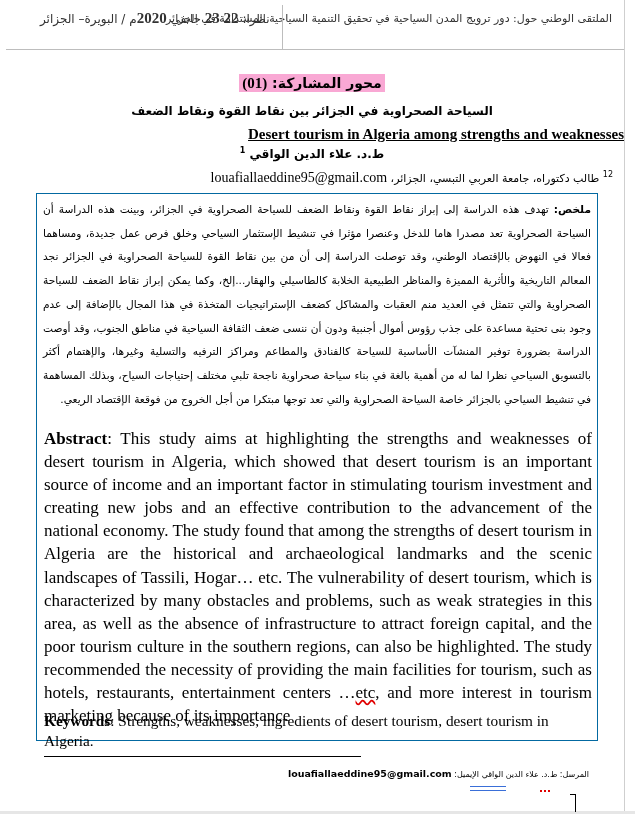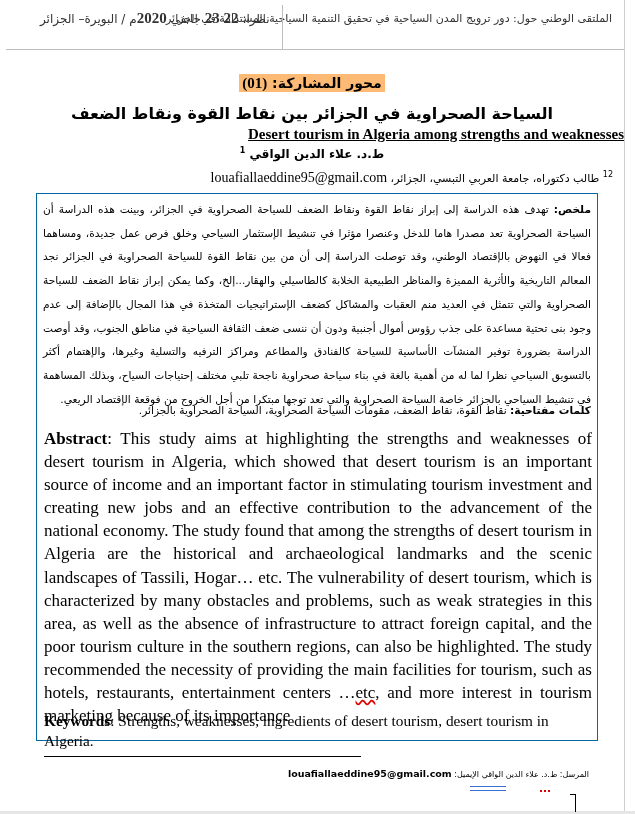--- a/index.html
+++ b/index.html
@@ -13,23 +13,23 @@
   
   .hdr { position:absolute; left:0; top:0; width:624px; height:50px; }
   .hdr-right { position:absolute; right:12px; top:12px; font-size:11px; color:#333; direction:rtl; white-space:nowrap; font-family:"DejaVu Sans", sans-serif; letter-spacing:-0.3px;}
   .hdr-left { position:absolute; left:40px; top:10px; font-size:12px; color:#333; direction:rtl; white-space:nowrap; font-family:"DejaVu Sans", sans-serif;}
   .hdr-left b { font-family:"Liberation Serif", serif; font-size:15px; }
   .hdr-sep { position:absolute; left:282px; top:5px; width:1px; height:44px; background:#bdbdbd; }
   .hdr-line { position:absolute; left:6px; top:49px; width:618px; height:1px; background:#bdbdbd; }
 
   
   .axis { position:absolute; left:0; width:624px; top:74px; text-align:center; direction:rtl; }
-  .axis span { background:#fdba74; font-weight:bold; font-size:14px; padding:1px 3px; font-family:"DejaVu Sans", sans-serif; }
+  .axis span { background:#f9a8d4; font-weight:bold; font-size:14px; padding:1px 3px; font-family:"DejaVu Sans", sans-serif; }
   .axis span b { font-family:"Liberation Serif", serif; font-size:15px; }
-  .ar-title { position:absolute; left:0; width:624px; top:104px; text-align:center; direction:rtl; font-size:16px; font-weight:bold; font-family:"DejaVu Sans", sans-serif; }
+  .ar-title { position:absolute; left:0; width:624px; top:104px; text-align:center; direction:rtl; font-size:12px; font-weight:bold; font-family:"DejaVu Sans", sans-serif; }
   .en-title { position:absolute; left:0; width:624px; top:126px; text-align:right; font-size:15px; font-weight:bold; text-decoration:underline; text-decoration-color:#000; }
   .author { position:absolute; left:0; width:624px; top:146px; text-align:center; direction:rtl; font-size:12px; font-weight:bold; font-family:"DejaVu Sans", sans-serif; }
   .author sup { font-size:8px; }
   .affil { position:absolute; right:22px; top:170px; direction:rtl; font-size:11px; white-space:nowrap; font-family:"DejaVu Sans", sans-serif; }
   .affil sup { font-size:8px; }
   .affil .em { font-family:"Liberation Serif", serif; font-size:14px; }
 
   
   .box { position:absolute; left:36px; top:193px; width:562px; height:548px; border:1px solid #0369a1; box-sizing:border-box; }
   .ar-abs { position:absolute; left:6px; right:6px; top:4px; direction:rtl; text-align:justify; font-size:10.6px; line-height:23.7px; font-family:"DejaVu Sans", sans-serif; letter-spacing:-0.35px; }
@@ -83,24 +83,20 @@
   <sup>12</sup>
   <span>طالب دكتوراه، جامعة العربي التبسي، الجزائر،</span>
   <span class="em">louafiallaeddine95@gmail.com</span>
 </div>
 
 <div class="box">
   <div class="ar-abs">
     <b>ملخص:</b>
     <span>تهدف هذه الدراسة إلى إبراز نقاط القوة ونقاط الضعف للسياحة الصحراوية في الجزائر، وبينت هذه الدراسة أن السياحة الصحراوية تعد مصدرا هاما للدخل وعنصرا مؤثرا في تنشيط الإستثمار السياحي وخلق فرص عمل جديدة، ومساهما فعالا في النهوض بالإقتصاد الوطني، وقد توصلت الدراسة إلى أن من بين نقاط القوة للسياحة الصحراوية في الجزائر نجد المعالم التاريخية والأثرية المميزة والمناظر الطبيعية الخلابة كالطاسيلي والهقار...إلخ، وكما يمكن إبراز نقاط الضعف للسياحة الصحراوية والتي تتمثل في العديد منم العقبات والمشاكل كضعف الإستراتيجيات المتخذة في هذا المجال بالإضافة إلى عدم وجود بنى تحتية مساعدة على جذب رؤوس أموال أجنبية ودون أن ننسى ضعف الثقافة السياحية في مناطق الجنوب، وقد أوصت الدراسة بضرورة توفير المنشآت الأساسية للسياحة كالفنادق والمطاعم ومراكز الترفيه والتسلية وغيرها، والإهتمام أكثر بالتسويق السياحي نظرا لما له من أهمية بالغة في بناء سياحة صحراوية ناجحة تلبي مختلف إحتياجات السياح، وبذلك المساهمة في تنشيط السياحي بالجزائر خاصة السياحة الصحراوية والتي تعد توجها مبتكرا من أجل الخروج من فوقعة الإقتصاد الريعي.</span>
   </div>
-  <div class="ar-kw">
-    <b>كلمات مفتاحية:</b>
-    <span>نقاط القوة، نقاط الضعف، مقومات السياحة الصحراوية، السياحة الصحراوية بالجزائر.</span>
-  </div>
   <div class="en-abs"><b>Abstract</b><span>: This study aims at highlighting the strengths and weaknesses of desert tourism in Algeria, which showed that desert tourism is an important source of income and an important factor in stimulating tourism investment and creating new jobs and an effective contribution to the advancement of the national economy. The study found that among the strengths of desert tourism in Algeria are the historical and archaeological landmarks and the scenic landscapes of Tassili, Hogar… etc. The vulnerability of desert tourism, which is characterized by many obstacles and problems, such as weak strategies in this area, as well as the absence of infrastructure to attract foreign capital, and the poor tourism culture in the southern regions, can also be highlighted. The study recommended the necessity of providing the main facilities for tourism, such as hotels, restaurants, entertainment centers …</span><span class="wavy">etc</span><span>, and more interest in tourism marketing because of its importance</span></div>
   <div class="en-kw"><b>Keywords</b><span>: Strengths, weaknesses, ingredients of desert tourism, desert tourism in Algeria.</span></div>
 </div>
 
 <div class="fn-line"></div>
 <div class="fn">
   <span>المرسل: ط.د. علاء الدين الواقي الإيميل:</span>
   <span class="em">louafiallaeddine95@gmail.com</span>
 </div>
 <div class="fn-dbl"></div>

